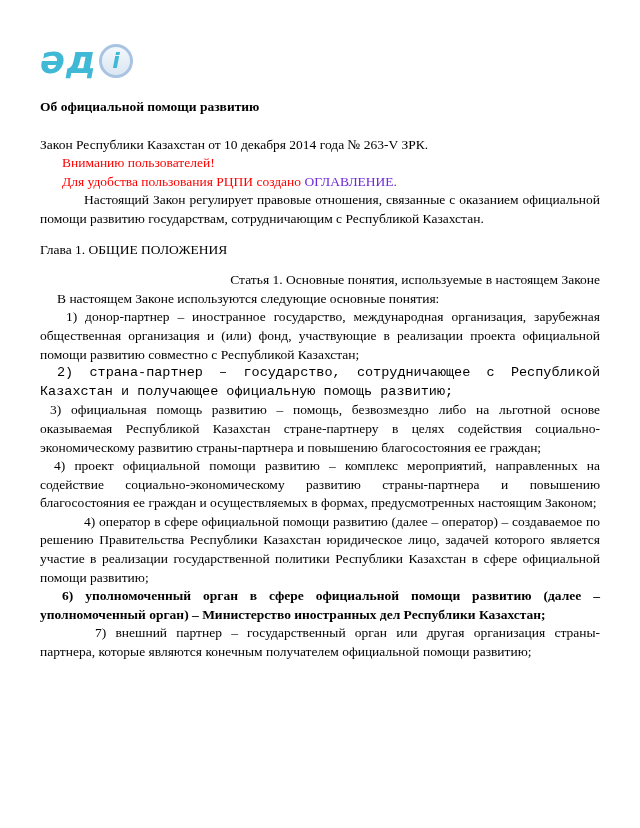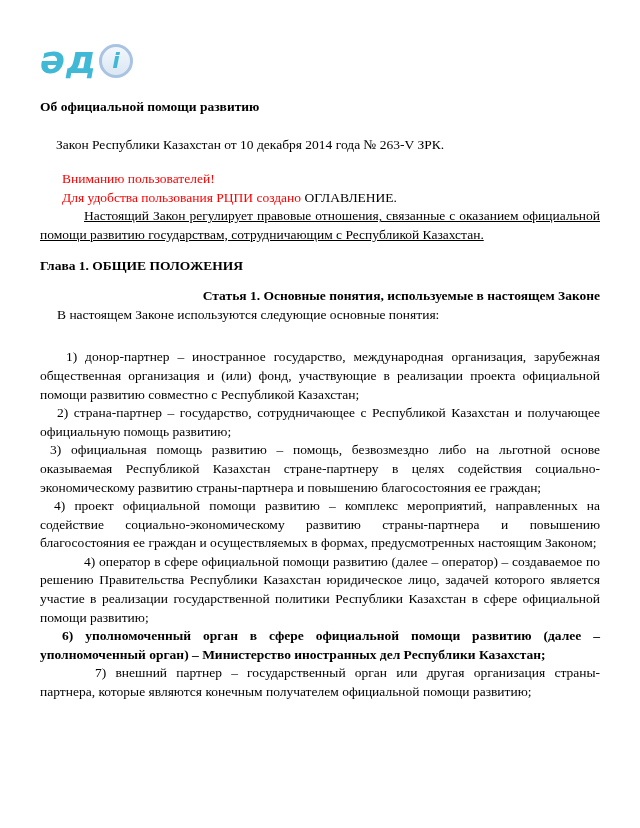--- a/index.html
+++ b/index.html
@@ -60,49 +60,48 @@
     line-height: 22px;
     color: #3fb9d6;
   }
 
   
   .doc-title {
     font-weight: bold;
     margin: 4px 0 19px 0;
   }
   .law-line {
-    margin: 16px;
+    margin: 0;
   }
   .notice-line {
     margin: 0;
     padding-left: 22px;
     color: #ff0000;
   }
   .notice-link {
-    color: #000000;
+    color: #6d28d9;
     text-decoration: none;
     cursor: pointer;
   }
   .para {
     margin: 0;
     text-align: justify;
   }
   .intro {
     text-indent: 44px;
-    text-decoration: underline;
   }
   .heading {
-    font-weight: bold;
+    font-weight: normal;
     margin: 12px 0 0 0;
   }
   .heading-chapter { margin-top: 12px; }
   .heading-article { margin-top: 12px; text-align: right; }
   .lead { text-indent: 17px; }
-  .ind-26 { text-indent: 26px; margin-top: 24px; }
-  .ind-17 { text-indent: 17px; }
+  .ind-26 { text-indent: 26px; }
+  .ind-17 { text-indent: 17px; font-family: Liberation Mono, monospace; }
   .ind-10 { text-indent: 10px; }
   .ind-14 { text-indent: 14px; }
   .ind-44 { text-indent: 44px; }
   .ind-22 { text-indent: 22px; font-weight: bold; }
   .ind-55 { text-indent: 55px; }
 </style>
 </head>
 <body>
 
 <div class="page">

